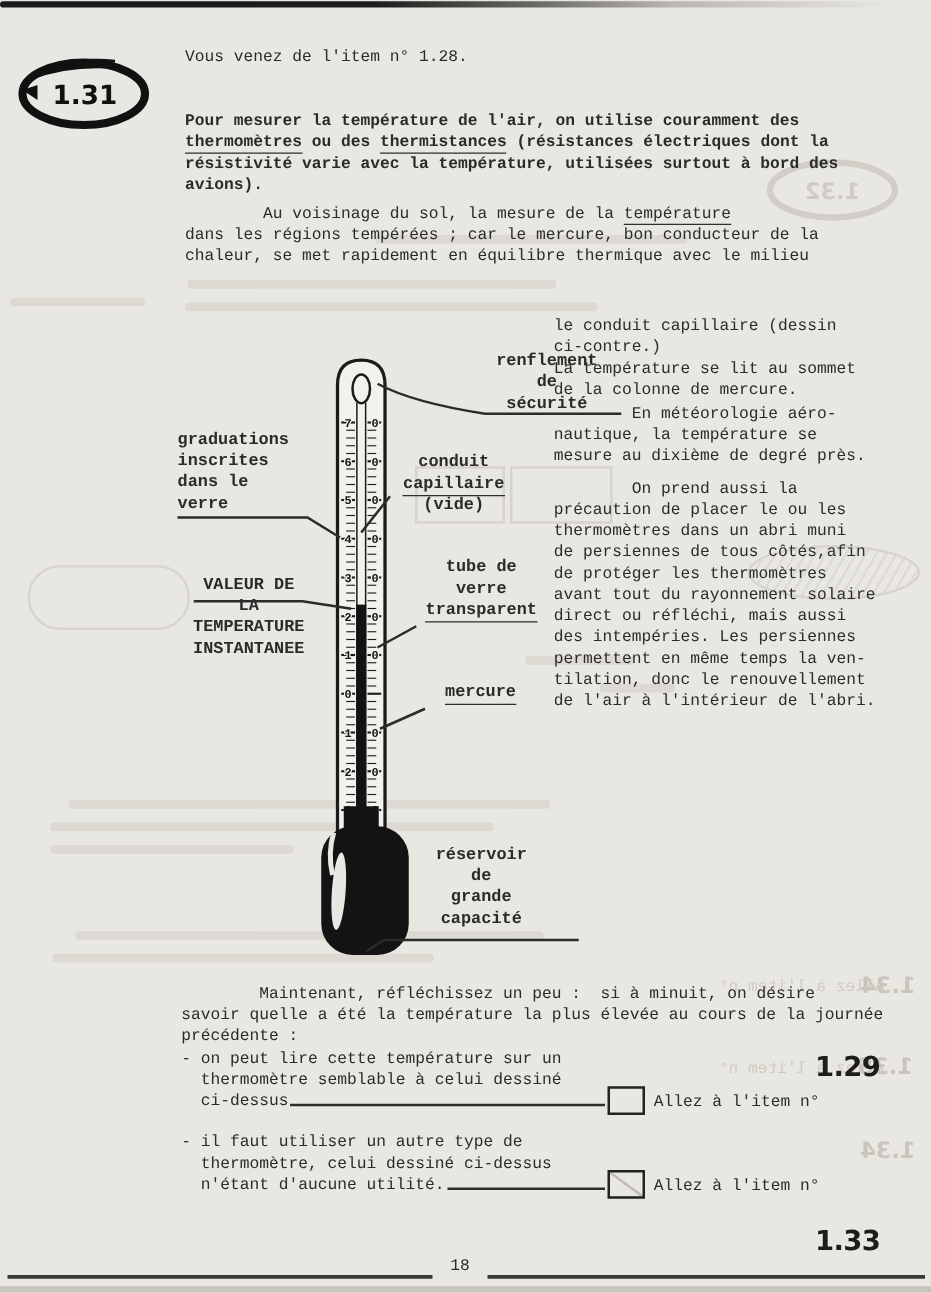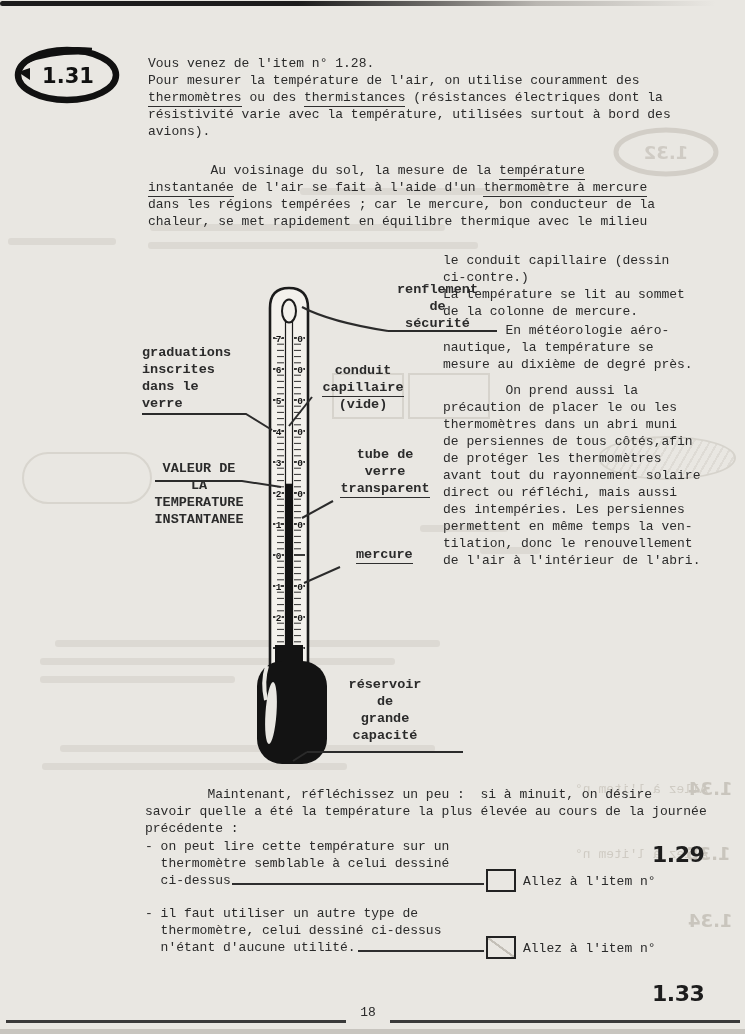--- a/index.html
+++ b/index.html
@@ -234,32 +234,31 @@
   <div class="abs txt" id="badge" style="position:absolute;">
     <svg width="108" height="60">
       <ellipse cx="55" cy="31" rx="49" ry="25" fill="#e9e7e2" stroke="#111" stroke-width="6.5"></ellipse>
       <path d="M 14,18 Q 45,6 86,10" fill="none" stroke="#111" stroke-width="3"></path>
       <path d="M 20,12 Q 48,2 80,5" fill="none" stroke="#111" stroke-width="2.5"></path>
       <path d="M 6,28 L 18,24 L 18,36 Z" fill="#111"></path>
       <text x="56" y="39" text-anchor="middle" font-family="DejaVu Sans,sans-serif" font-weight="bold" font-size="21" fill="#111">1.31</text>
     </svg>
   </div>
 
-  <div class="abs txt" style="left:148px;top:56px;">Vous venez de l'item n° 1.28.</div>
-
-  <div class="abs txt" style="left:148px;top:72px;">
+  <div class="abs txt" style="left:148px;top:38px;">Vous venez de l'item n° 1.28.</div>
+
+  <div class="abs txt" style="left:148px;top:88px;font-weight:bold;">
       <div class="tl"><span class="ls">Pour mesurer la température de l'air, on utilise couramment des</span></div>
       <div class="tl"><span class="ls u">thermomètres</span><span class="ls"> ou des </span><span class="ls u">thermistances</span><span class="ls"> (résistances électriques dont la</span></div>
       <div class="tl"><span class="ls">résistivité varie avec la température, utilisées surtout à bord des</span></div>
       <div class="tl"><span class="ls">avions).</span></div>
     </div>
 
   <div class="abs txt" style="left:148px;top:162px;">
       <div class="tl"><span class="ls">        Au voisinage du sol, la mesure de la </span><span class="ls u">température</span></div>
-      <div class="tl"><span class="ls u">instantanée</span><span class="ls"> de l'air se fait à l'aide d'un </span><span class="ls u">thermomètre à mercure</span></div>
       <div class="tl"><span class="ls">dans les régions tempérées ; car le mercure, bon conducteur de la</span></div>
       <div class="tl"><span class="ls">chaleur, se met rapidement en équilibre thermique avec le milieu</span></div>
     </div>
 
   <div class="abs txt" style="left:443px;top:252px;">
       <div class="tl"><span class="ls">le conduit capillaire (dessin</span></div>
       <div class="tl"><span class="ls">ci-contre.)</span></div>
       <div class="tl"><span class="ls">La température se lit au sommet</span></div>
       <div class="tl"><span class="ls">de la colonne de mercure.</span></div>
     </div>

